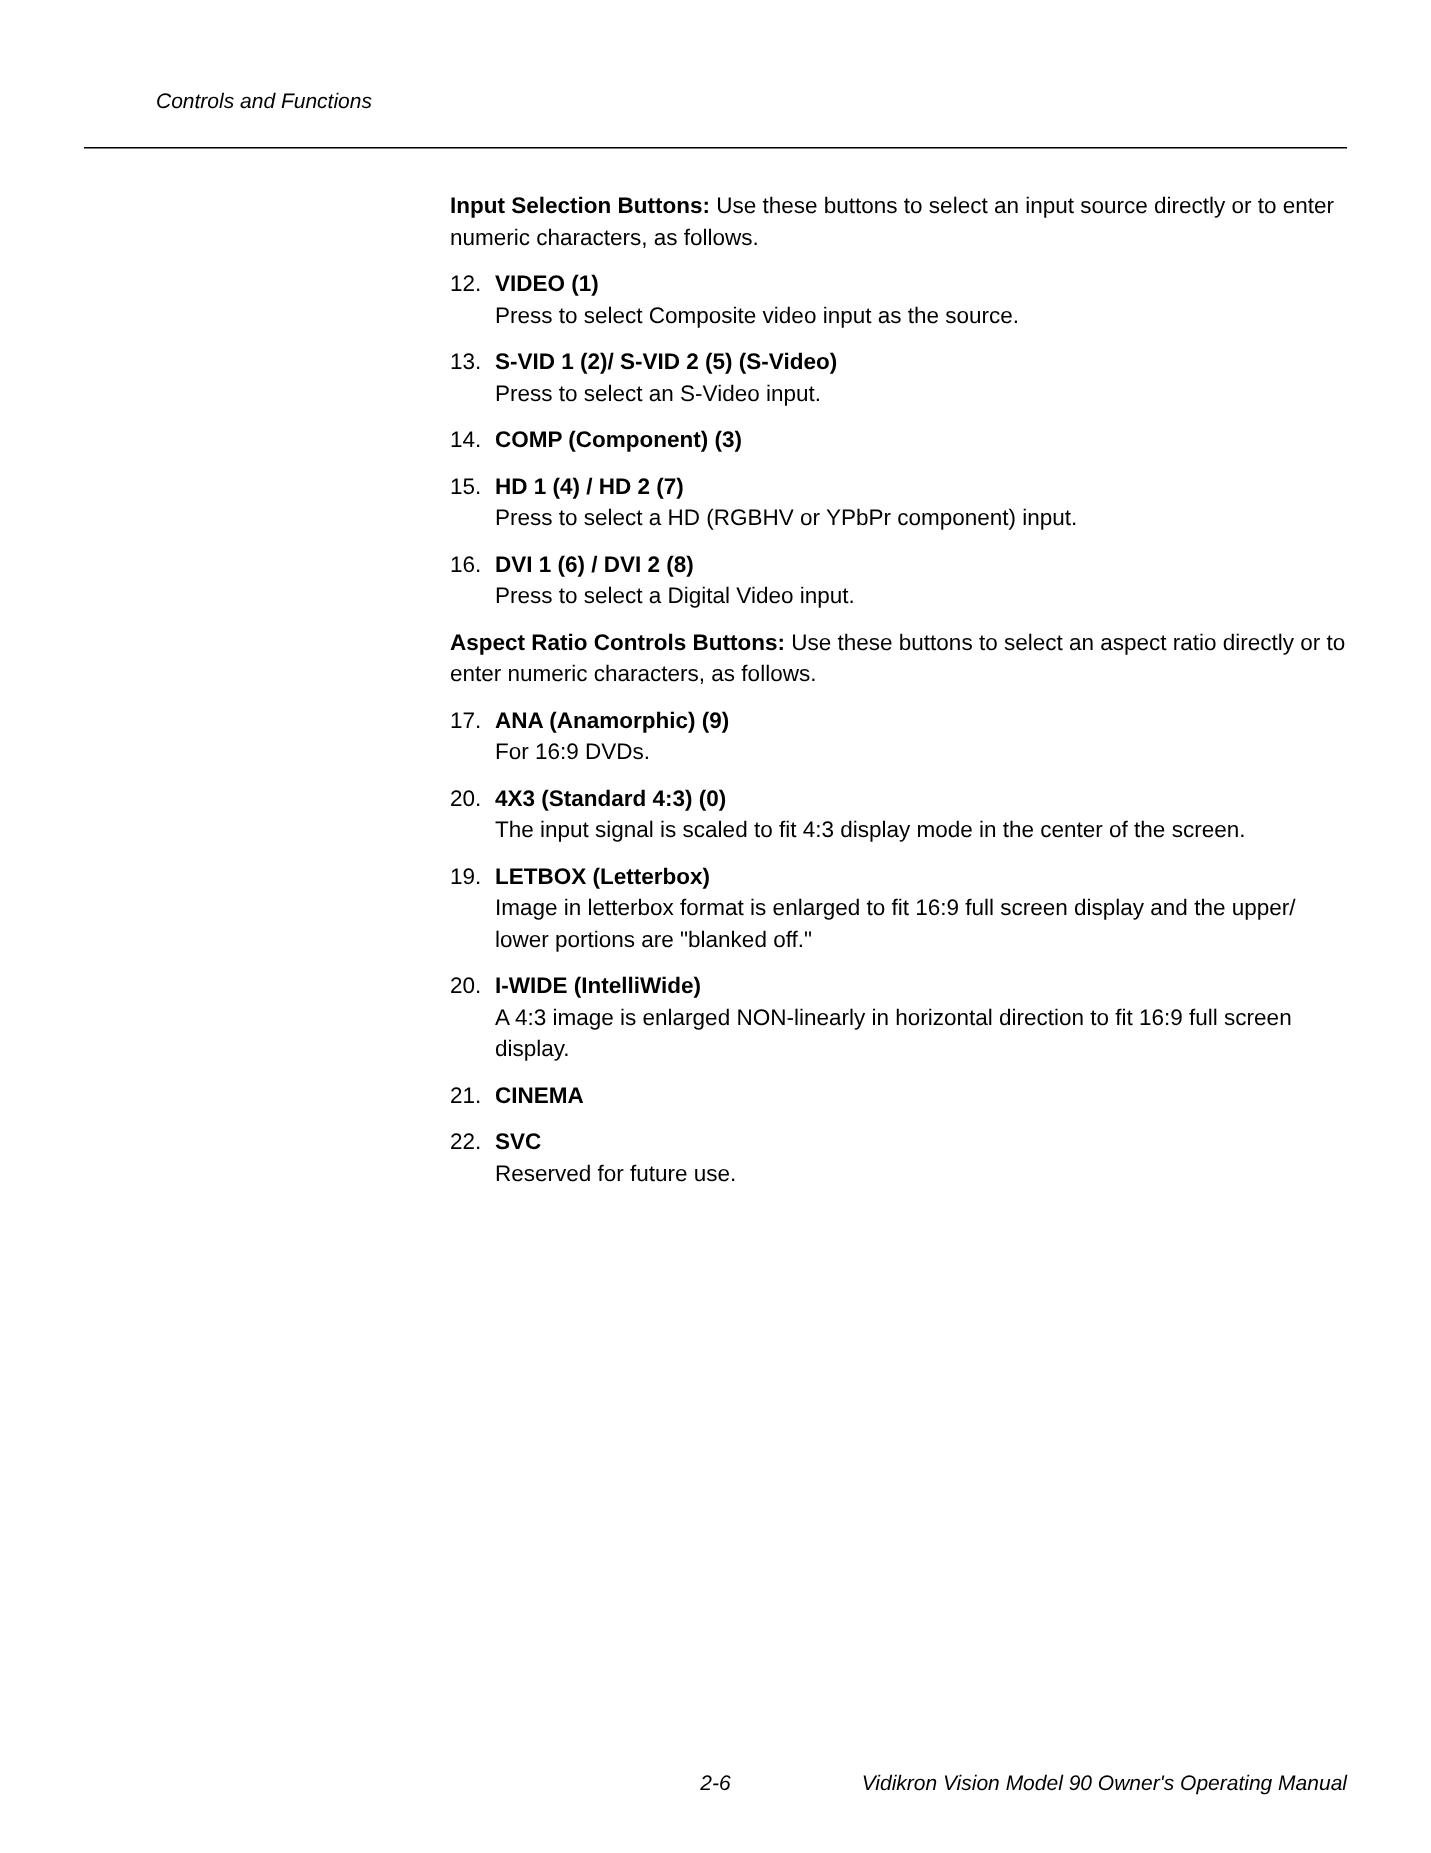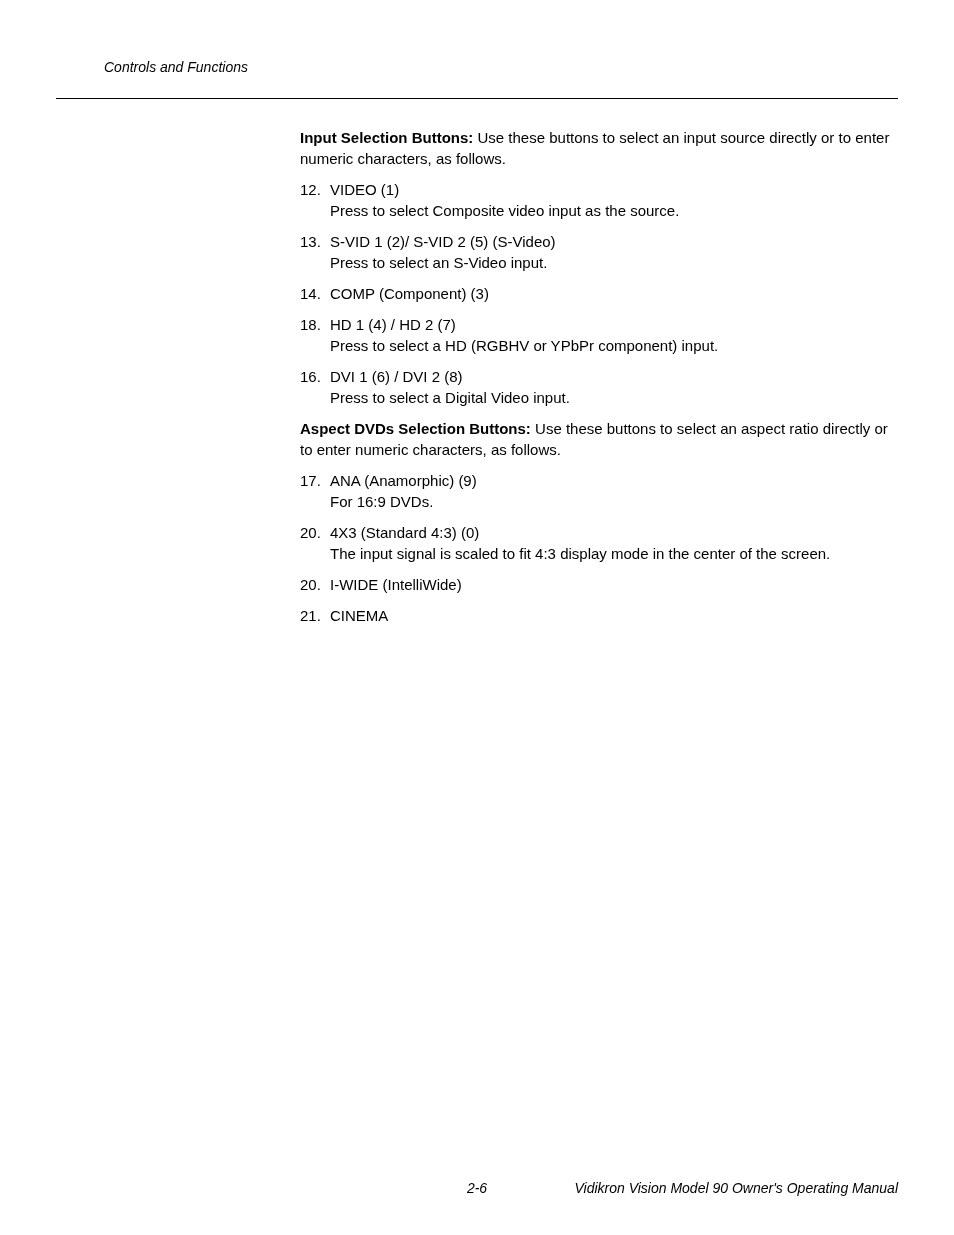--- a/index.html
+++ b/index.html
@@ -48,21 +48,21 @@
       position: relative;
       padding-left: 30px;
       margin-bottom: 10px;
     }
     ol.numbered li .num {
       position: absolute;
       left: 0;
       top: 0;
     }
     .item-title {
-      font-weight: 400;
+      font-weight: 700;
     }
     .item-desc {
       display: block;
     }
     .footer {
       position: absolute;
       bottom: 36px;
       left: 56px;
       right: 56px;
       font-style: italic;
@@ -101,53 +101,64 @@
     <li>
       <span class="num">13.</span>
       <span class="item-title">S-VID 1 (2)/ S-VID 2 (5) (S-Video)</span>
       <span class="item-desc">Press to select an S-Video input.</span>
     </li>
     <li>
       <span class="num">14.</span>
       <span class="item-title">COMP (Component) (3)</span>
     </li>
     <li>
-      <span class="num">18.</span>
+      <span class="num">15.</span>
       <span class="item-title">HD 1 (4) / HD 2 (7)</span>
       <span class="item-desc">Press to select a HD (RGBHV or YPbPr component) input.</span>
     </li>
     <li>
       <span class="num">16.</span>
       <span class="item-title">DVI 1 (6) / DVI 2 (8)</span>
       <span class="item-desc">Press to select a Digital Video input.</span>
     </li>
   </ol>
 
   <p class="para">
-    <span class="bold">Aspect DVDs Selection Buttons:</span><span> Use these buttons to select an aspect ratio directly or to enter numeric characters, as follows.</span>
+    <span class="bold">Aspect Ratio Controls Buttons:</span><span> Use these buttons to select an aspect ratio directly or to enter numeric characters, as follows.</span>
   </p>
 
   <ol class="numbered">
     <li>
       <span class="num">17.</span>
       <span class="item-title">ANA (Anamorphic) (9)</span>
       <span class="item-desc">For 16:9 DVDs.</span>
     </li>
     <li>
       <span class="num">20.</span>
       <span class="item-title">4X3 (Standard 4:3) (0)</span>
       <span class="item-desc">The input signal is scaled to fit 4:3 display mode in the center of the screen.</span>
     </li>
     <li>
+      <span class="num">19.</span>
+      <span class="item-title">LETBOX (Letterbox)</span>
+      <span class="item-desc">Image in letterbox format is enlarged to fit 16:9 full screen display and the upper/ lower portions are "blanked off."</span>
+    </li>
+    <li>
       <span class="num">20.</span>
       <span class="item-title">I-WIDE (IntelliWide)</span>
+      <span class="item-desc">A 4:3 image is enlarged NON-linearly in horizontal direction to fit 16:9 full screen display.</span>
     </li>
     <li>
       <span class="num">21.</span>
       <span class="item-title">CINEMA</span>
+    </li>
+    <li>
+      <span class="num">22.</span>
+      <span class="item-title">SVC</span>
+      <span class="item-desc">Reserved for future use.</span>
     </li>
   </ol>
 
 </div>
 
 <div class="footer">
   <span class="spacer"></span>
   <span class="page">2-6</span>
   <span>Vidikron Vision Model 90 Owner's Operating Manual</span>
 </div>

